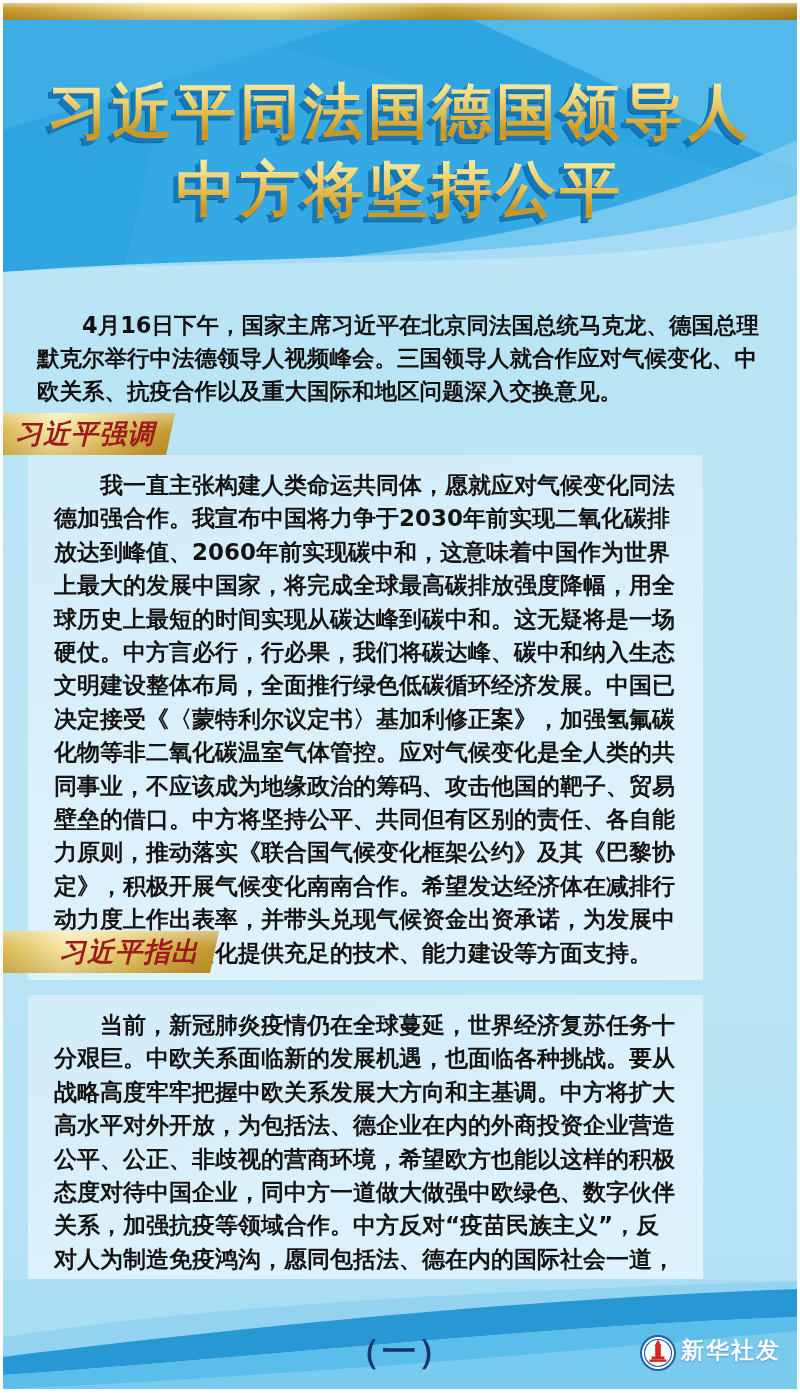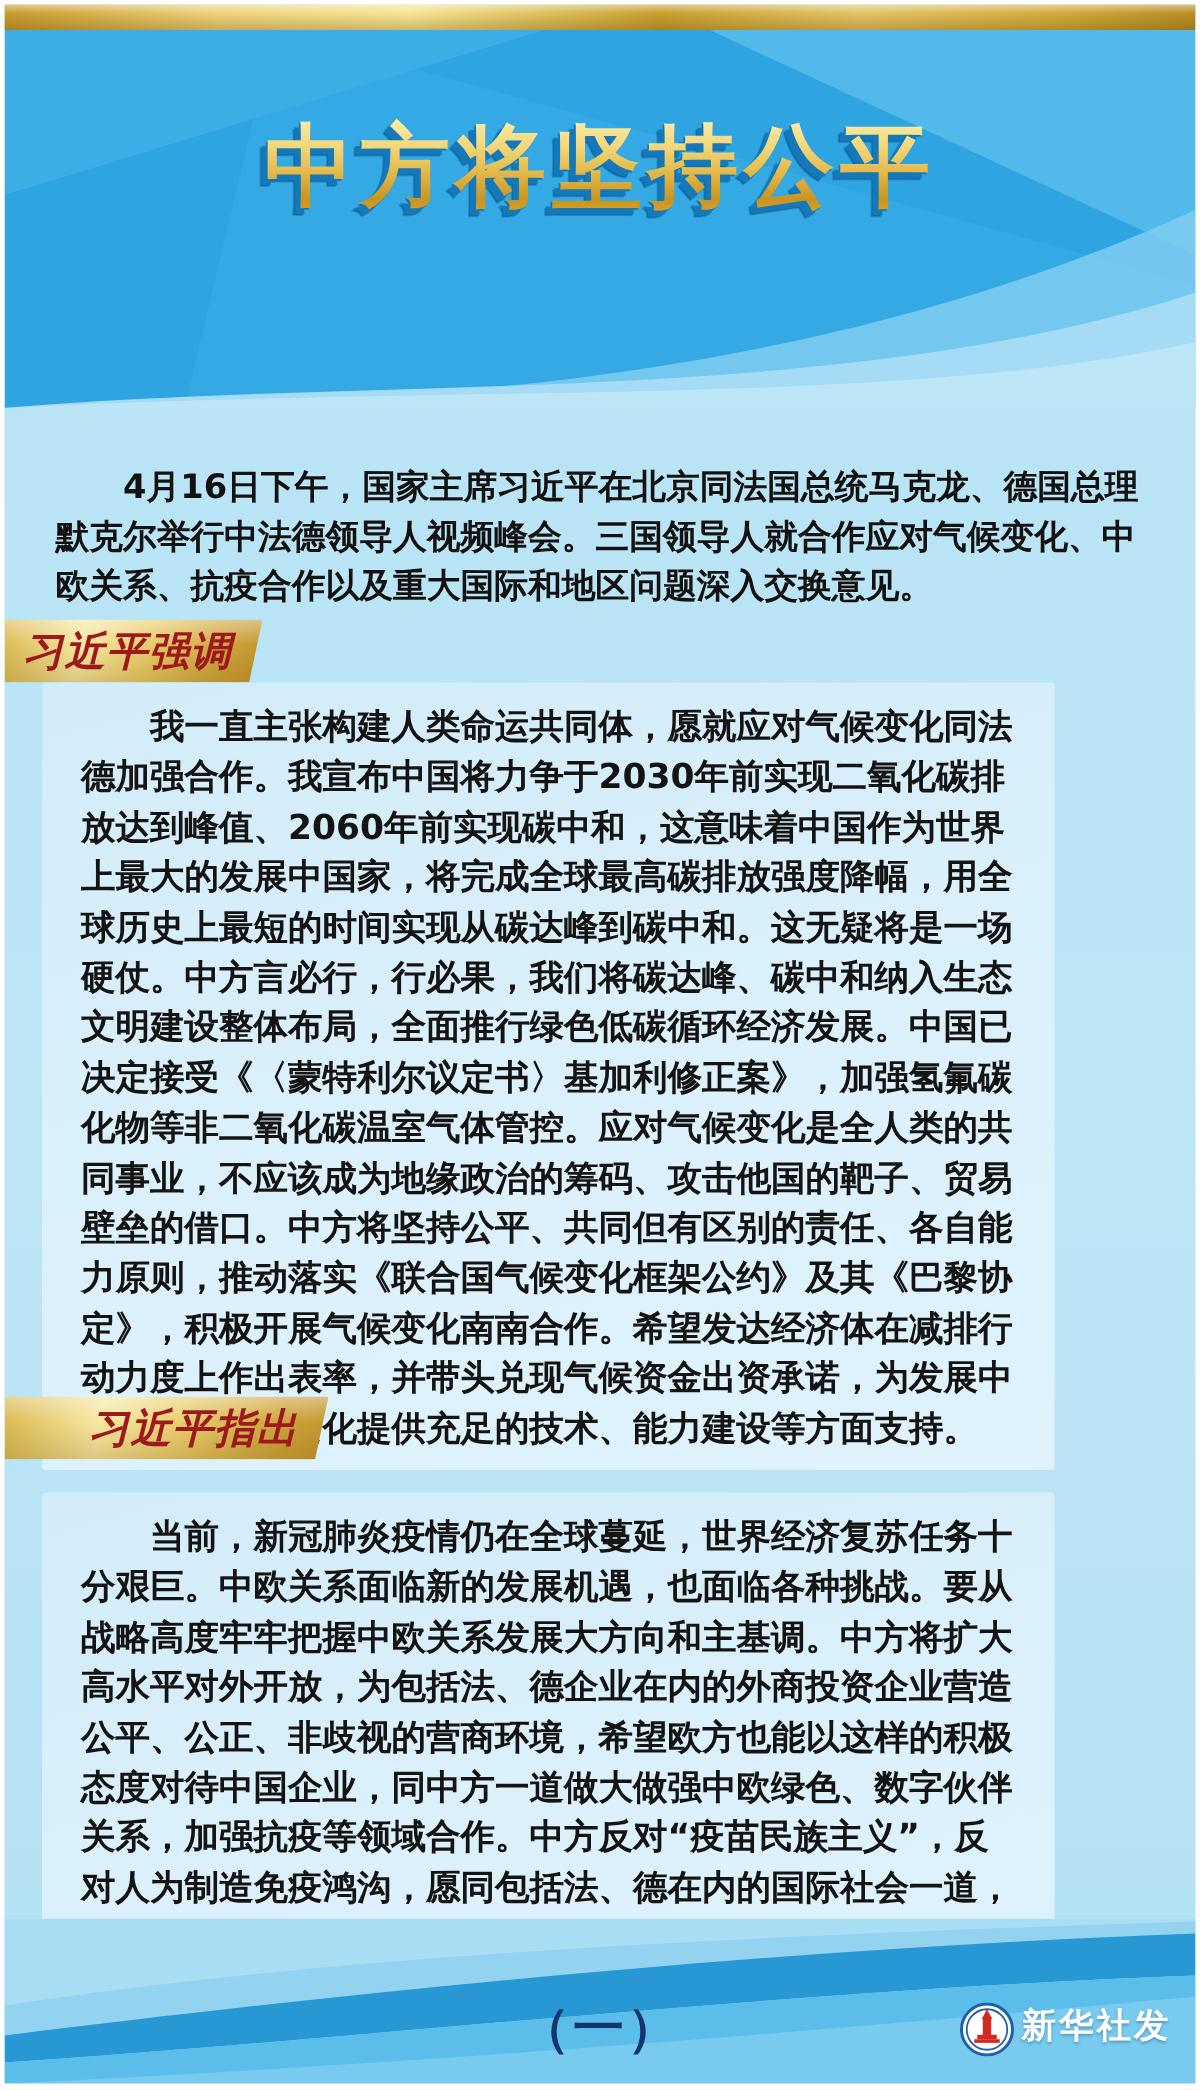--- a/index.html
+++ b/index.html
@@ -108,20 +108,21 @@
       <svg width="794" height="252" viewBox="0 0 794 252" preserveAspectRatio="none">
         <rect x="0" y="0" width="794" height="252" fill="#2ea4e1"></rect>
         <polygon points="470,0 794,0 794,150" fill="#5ec2ee" opacity="0.75"></polygon>
         <polygon points="0,0 360,0 0,110" fill="#49b5ea" opacity="0.55"></polygon>
         <polygon points="180,0 794,170 794,252 120,252" fill="#3cade6" opacity="0.5"></polygon>
         <path d="M0,252 C230,250 520,245 794,120 L794,252 Z" fill="#7fccf1" opacity="0.85"></path>
         <path d="M0,252 C260,230 560,252 794,175 L794,252 Z" fill="#a5dbf4"></path>
         <path d="M0,252 C300,236 600,252 794,208 L794,252 Z" fill="#bce6f6"></path>
       </svg>
       <div class="title-wrap">
+        <div class="title-line">习近平同法国德国领导人</div>
         <div class="title-line">中方将坚持公平</div>
       </div>
     </div>
 
     <p class="intro">4月16日下午，国家主席习近平在北京同法国总统马克龙、德国总理默克尔举行中法德领导人视频峰会。三国领导人就合作应对气候变化、中欧关系、抗疫合作以及重大国际和地区问题深入交换意见。</p>
 
     <div class="badge badge-1">
       <span class="badge-label">习近平强调</span>
     </div>
     <div class="content-box box-1">

